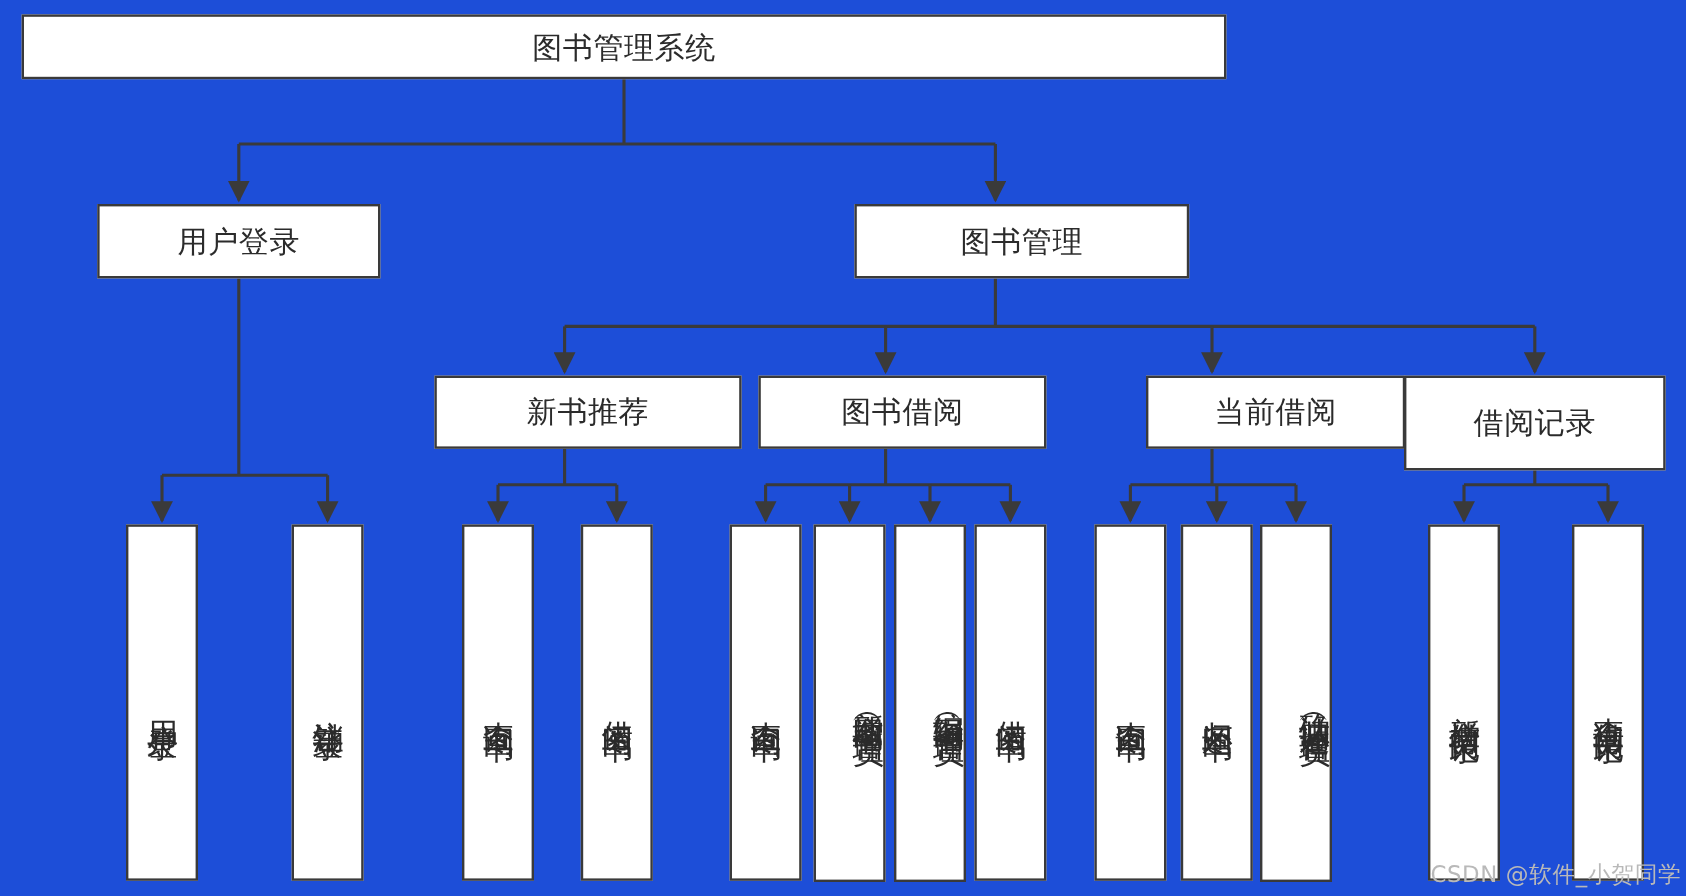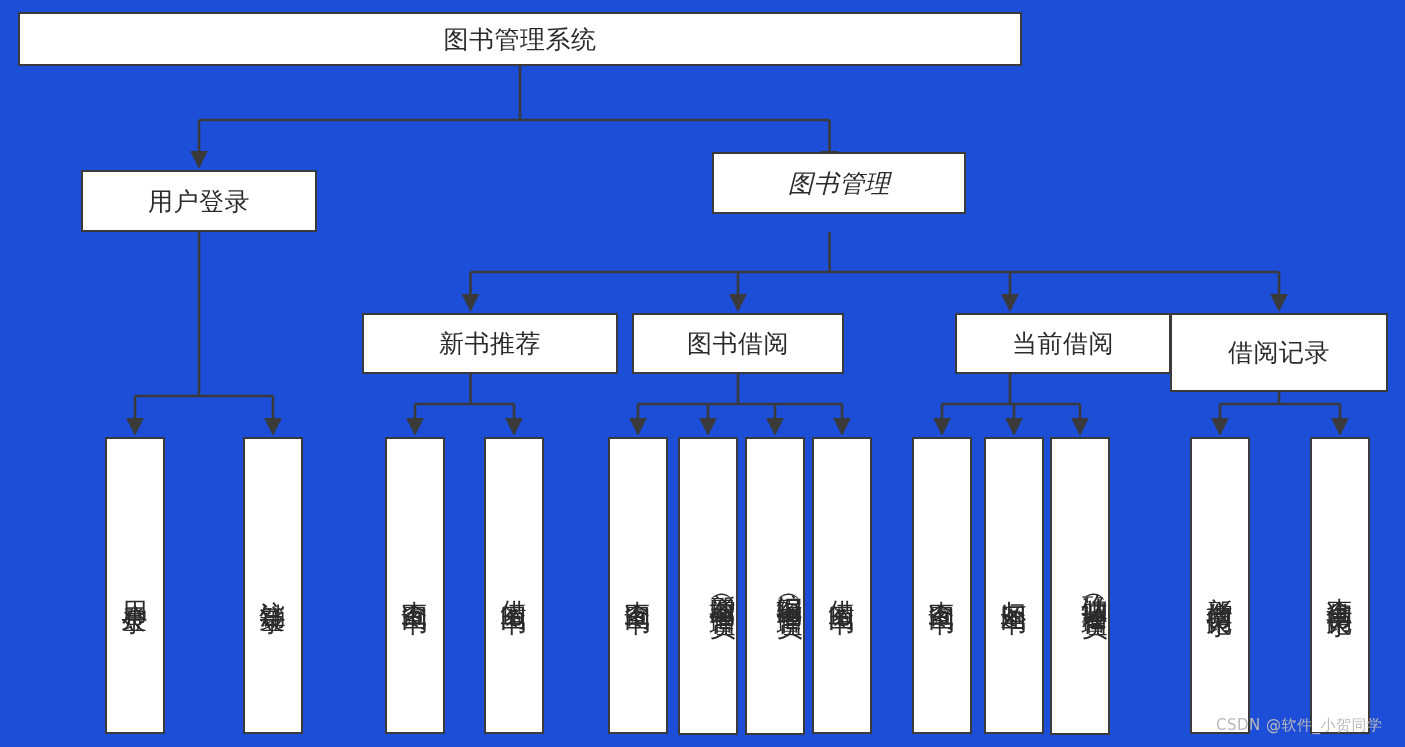--- a/index.html
+++ b/index.html
@@ -52,25 +52,24 @@
   .node.vert.topalign {
     align-items: flex-start;
     justify-content: center;
   }
   .node.vert.midalign {
     align-items: center;
     justify-content: center;
   }
   .watermark {
     position: absolute;
-    font-size: 15px;
+    font-size: 19px;
     color: #b9b9b9;
     white-space: nowrap;
     letter-spacing: 0.5px;
-    margin-left: 24px;
   }
 </style>
 </head>
 <body>
 
 <div id="canvas">
 
   <svg id="edges">
     <defs>
       <marker id="arrow" viewBox="0 0 10 10" refX="9" refY="5" markerWidth="7" markerHeight="7" orient="auto-start-reverse">
@@ -110,24 +109,24 @@
         <line x1="1279" y1="374" x2="1279" y2="404"></line>
         <line x1="1220" y1="404" x2="1340" y2="404"></line>
         <line x1="1220" y1="404" x2="1220" y2="434" marker-end="url(#arrow)"></line>
         <line x1="1340" y1="404" x2="1340" y2="434" marker-end="url(#arrow)"></line>
       </g>
   </svg>
 
   <div class="node horiz" style="left: 18px; top: 12px; width: 1004px; height: 54px;">图书管理系统</div>
 
   <div class="node horiz" style="left: 81px; top: 170px; width: 236px; height: 62px;">用户登录</div>
-  <div class="node horiz" style="left: 712px; top: 152px; width: 254px; height: 62px; font-style: italic;">图书管理</div>
+  <div class="node horiz" style="left: 712px; top: 170px; width: 279px; height: 62px;">图书管理</div>
 
   <div class="node horiz" style="left: 362px; top: 313px; width: 256px; height: 61px;">新书推荐</div>
-  <div class="node horiz" style="left: 632px; top: 313px; width: 212px; height: 61px;">图书借阅</div>
+  <div class="node horiz" style="left: 632px; top: 313px; width: 240px; height: 61px;">图书借阅</div>
   <div class="node horiz" style="left: 955px; top: 313px; width: 216px; height: 61px;">当前借阅</div>
   <div class="node horiz" style="left: 1170px; top: 313px; width: 218px; height: 79px;">借阅记录</div>
 
   <div class="node vert midalign" style="left: 105px; top: 437px; width: 60px; height: 297px;">用户登录</div>
   <div class="node vert midalign" style="left: 243px; top: 437px; width: 60px; height: 297px;">注销登录</div>
   <div class="node vert midalign" style="left: 385px; top: 437px; width: 60px; height: 297px;">查询图书</div>
   <div class="node vert midalign" style="left: 484px; top: 437px; width: 60px; height: 297px;">借阅图书</div>
   <div class="node vert midalign" style="left: 608px; top: 437px; width: 60px; height: 297px;">查询图书</div>
   <div class="node vert topalign" style="left: 678px; top: 437px; width: 60px; height: 298px;">新增图书（管理员）</div>
   <div class="node vert topalign" style="left: 745px; top: 437px; width: 60px; height: 298px;">编辑图书（管理员）</div>

